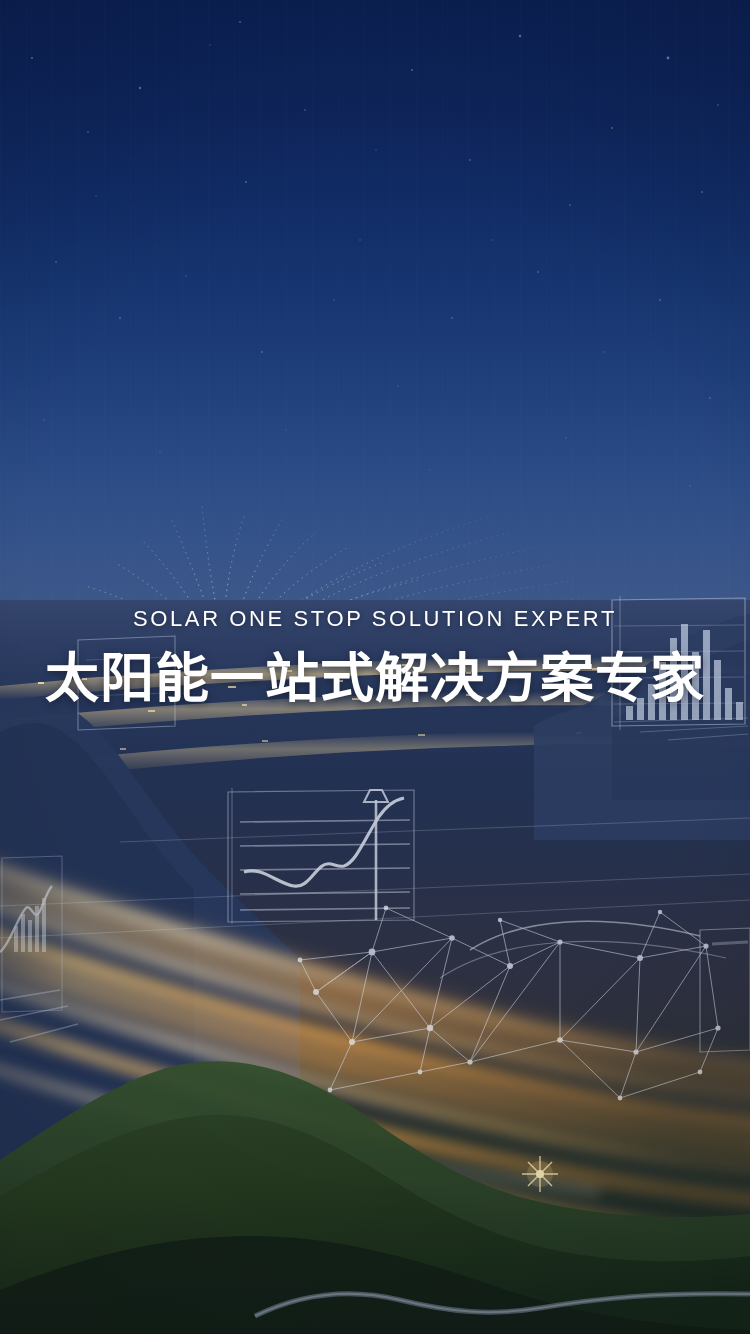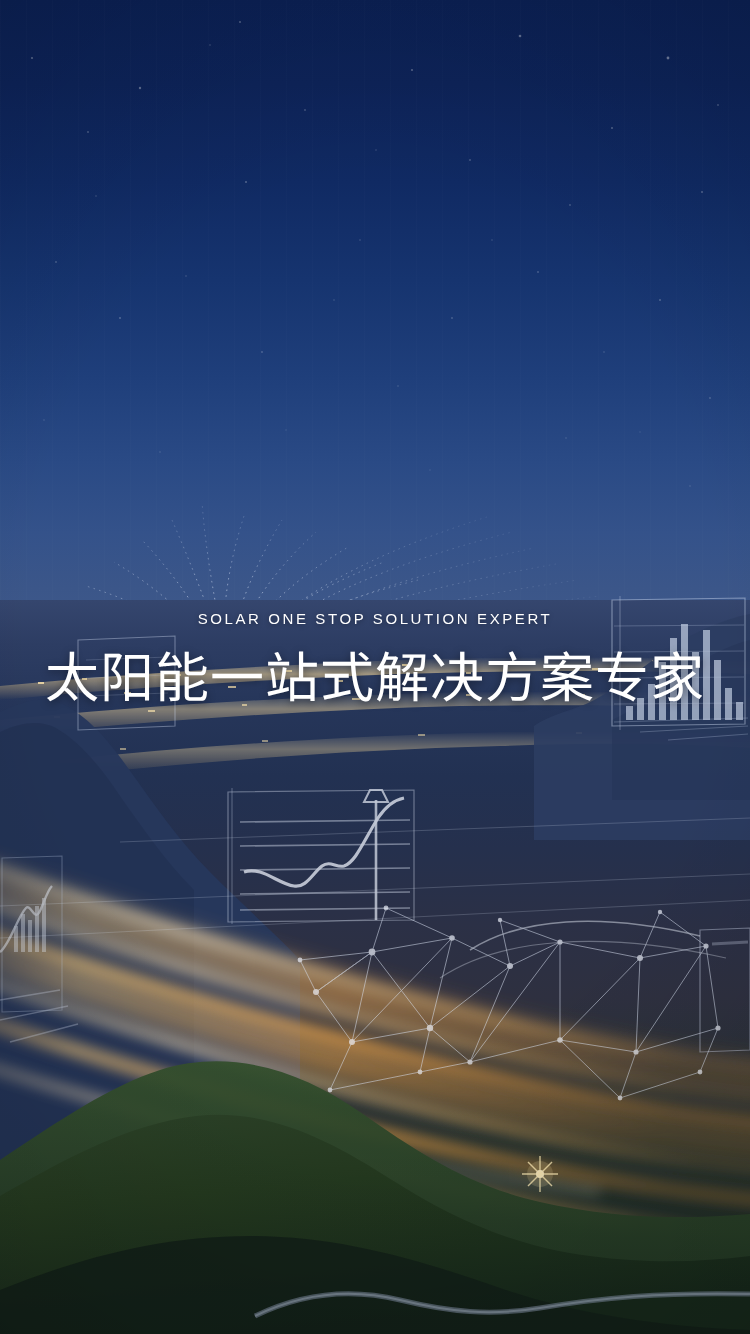--- a/index.html
+++ b/index.html
@@ -147,34 +147,34 @@
     position: absolute;
     left: 0;
     top: 602px;
     width: 750px;
     text-align: center;
     z-index: 40;
   }
 
   .eyebrow {
     font-family: "Liberation Sans", "DejaVu Sans", sans-serif;
-    font-size: 15px;
+    font-size: 22px;
     font-weight: 400;
     letter-spacing: 2.6px;
     color: #ffffff;
     line-height: 34px;
     text-shadow: 0 1px 5px rgba(0,0,0,0.38);
     white-space: nowrap;
   }
 
   .headline {
     margin-top: 12px;
     font-family: "DejaVu Sans", "Liberation Sans", sans-serif;
     font-size: 54px;
-    font-weight: 400;
+    font-weight: 700;
     letter-spacing: 1px;
     color: #ffffff;
     line-height: 62px;
     text-shadow: 0 2px 9px rgba(0,0,0,0.42);
     white-space: nowrap;
   }
 
   
   .vignette {
     position: absolute;

